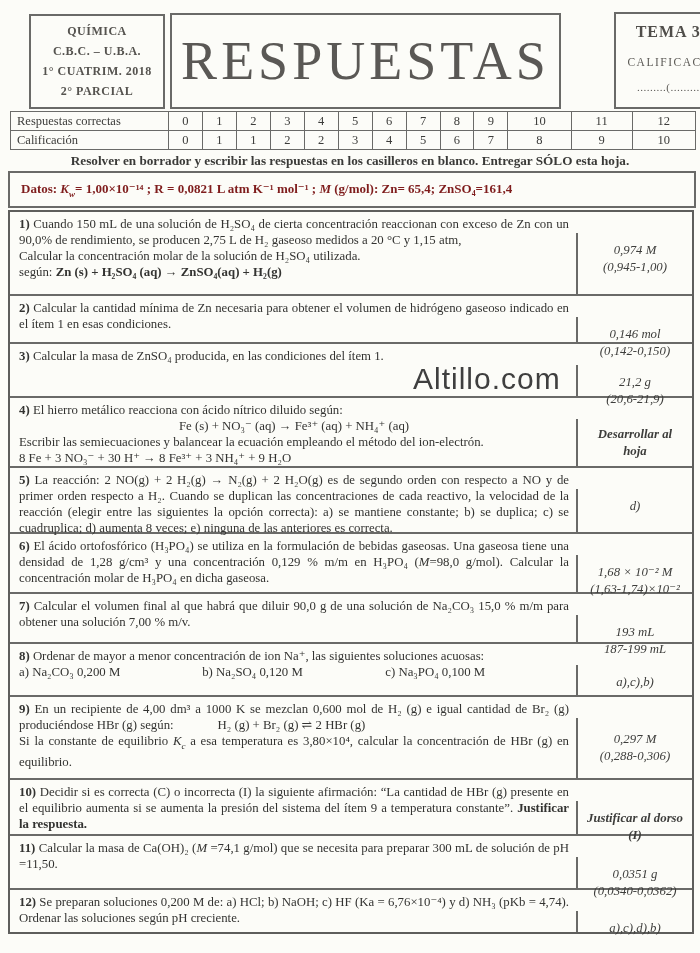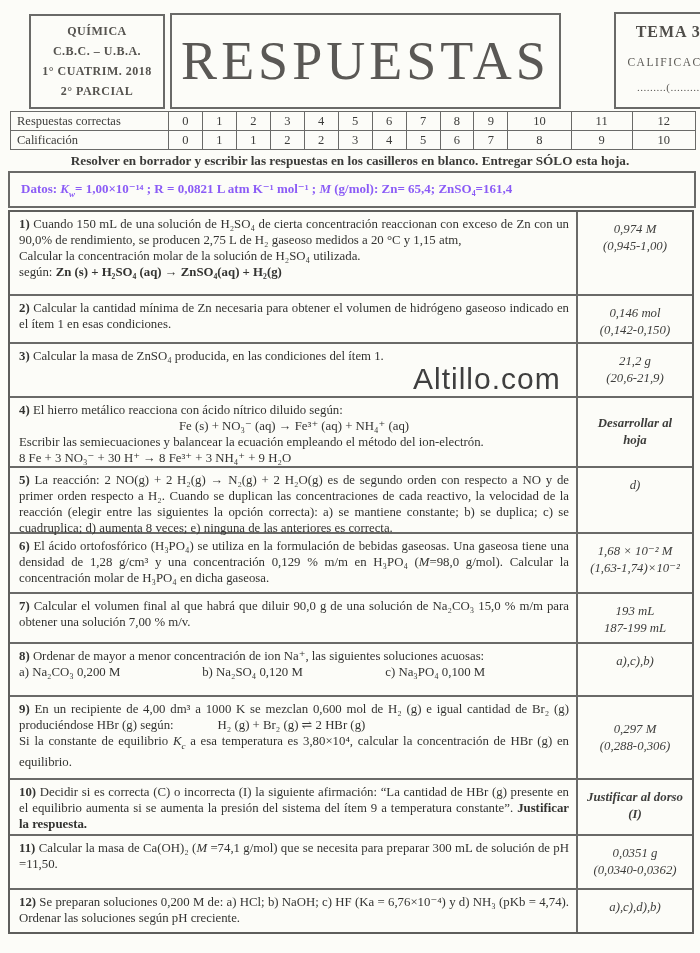--- a/index.html
+++ b/index.html
@@ -26,34 +26,34 @@
   
   .score-table { position:absolute; left:10px; top:111px; width:686px;
     border-collapse:collapse; font-size:12.5px; color:#3c3c3a; }
   .score-table td { border:1.5px solid #6a6a68; height:19px; text-align:center; padding:0; }
   .score-table td.rowlabel { text-align:left; padding-left:6px; width:158px; }
   
   .instruction { position:absolute; left:0; top:153px; width:100%; text-align:center;
     font-size:13.2px; font-weight:bold; color:#3a3a38; }
   .datos-box { position:absolute; left:8px; top:171px; width:688px; height:37px;
     border:2px solid #6a6a68; padding:8px 0 0 11px;
-    font-size:13px; font-weight:bold; color:#8b5cf6; }
+    font-size:13px; font-weight:bold; color:#7f1d1d; }
   sub { font-size:9px; }
   .datos-box i, .qcell i { font-style:italic; }
   
   .main-table { position:absolute; left:8px; top:210px; width:686px; border:2px solid #5e5e5c; }
   .qrow { display:flex; border-bottom:2px solid #6a6a68; }
   .qrow:last-child { border-bottom:none; }
   .qcell { flex:1; padding:4px 7px 2px 9px; font-size:12.8px; line-height:16px;
     text-align:justify; color:#333331; }
   .qcell p { margin:0; }
   .qcell .center { text-align:center; }
   .qnum { font-weight:bold; }
   .acell { width:116px; border-left:2px solid #6a6a68; text-align:center;
-    font-style:italic; font-size:12.8px; line-height:17px; color:#3d3d3b; padding-top:9px; }
+    font-style:italic; font-size:12.8px; line-height:17px; color:#3d3d3b; padding-top:9px;margin-top:21px; }
   .acell.vcenter { padding-top:0; display:flex; flex-direction:column; justify-content:center; }
   .acell.ans-bold { font-weight:bold; }
   .opts { display:flex; }
   .opts span { width:33.3%; }
   .eq-sp { margin-left:44px; }
   .r1{height:84px} .r2{height:48px} .r3{height:54px} .r4{height:70px}
   .r5{height:66px} .r6{height:60px} .r7{height:50px} .r8{height:53px}
   .r9{height:83px} .r10{height:56px} .r11{height:54px} .r12{height:42px}
   
   .watermark { position:absolute; left:413px; top:362px;

